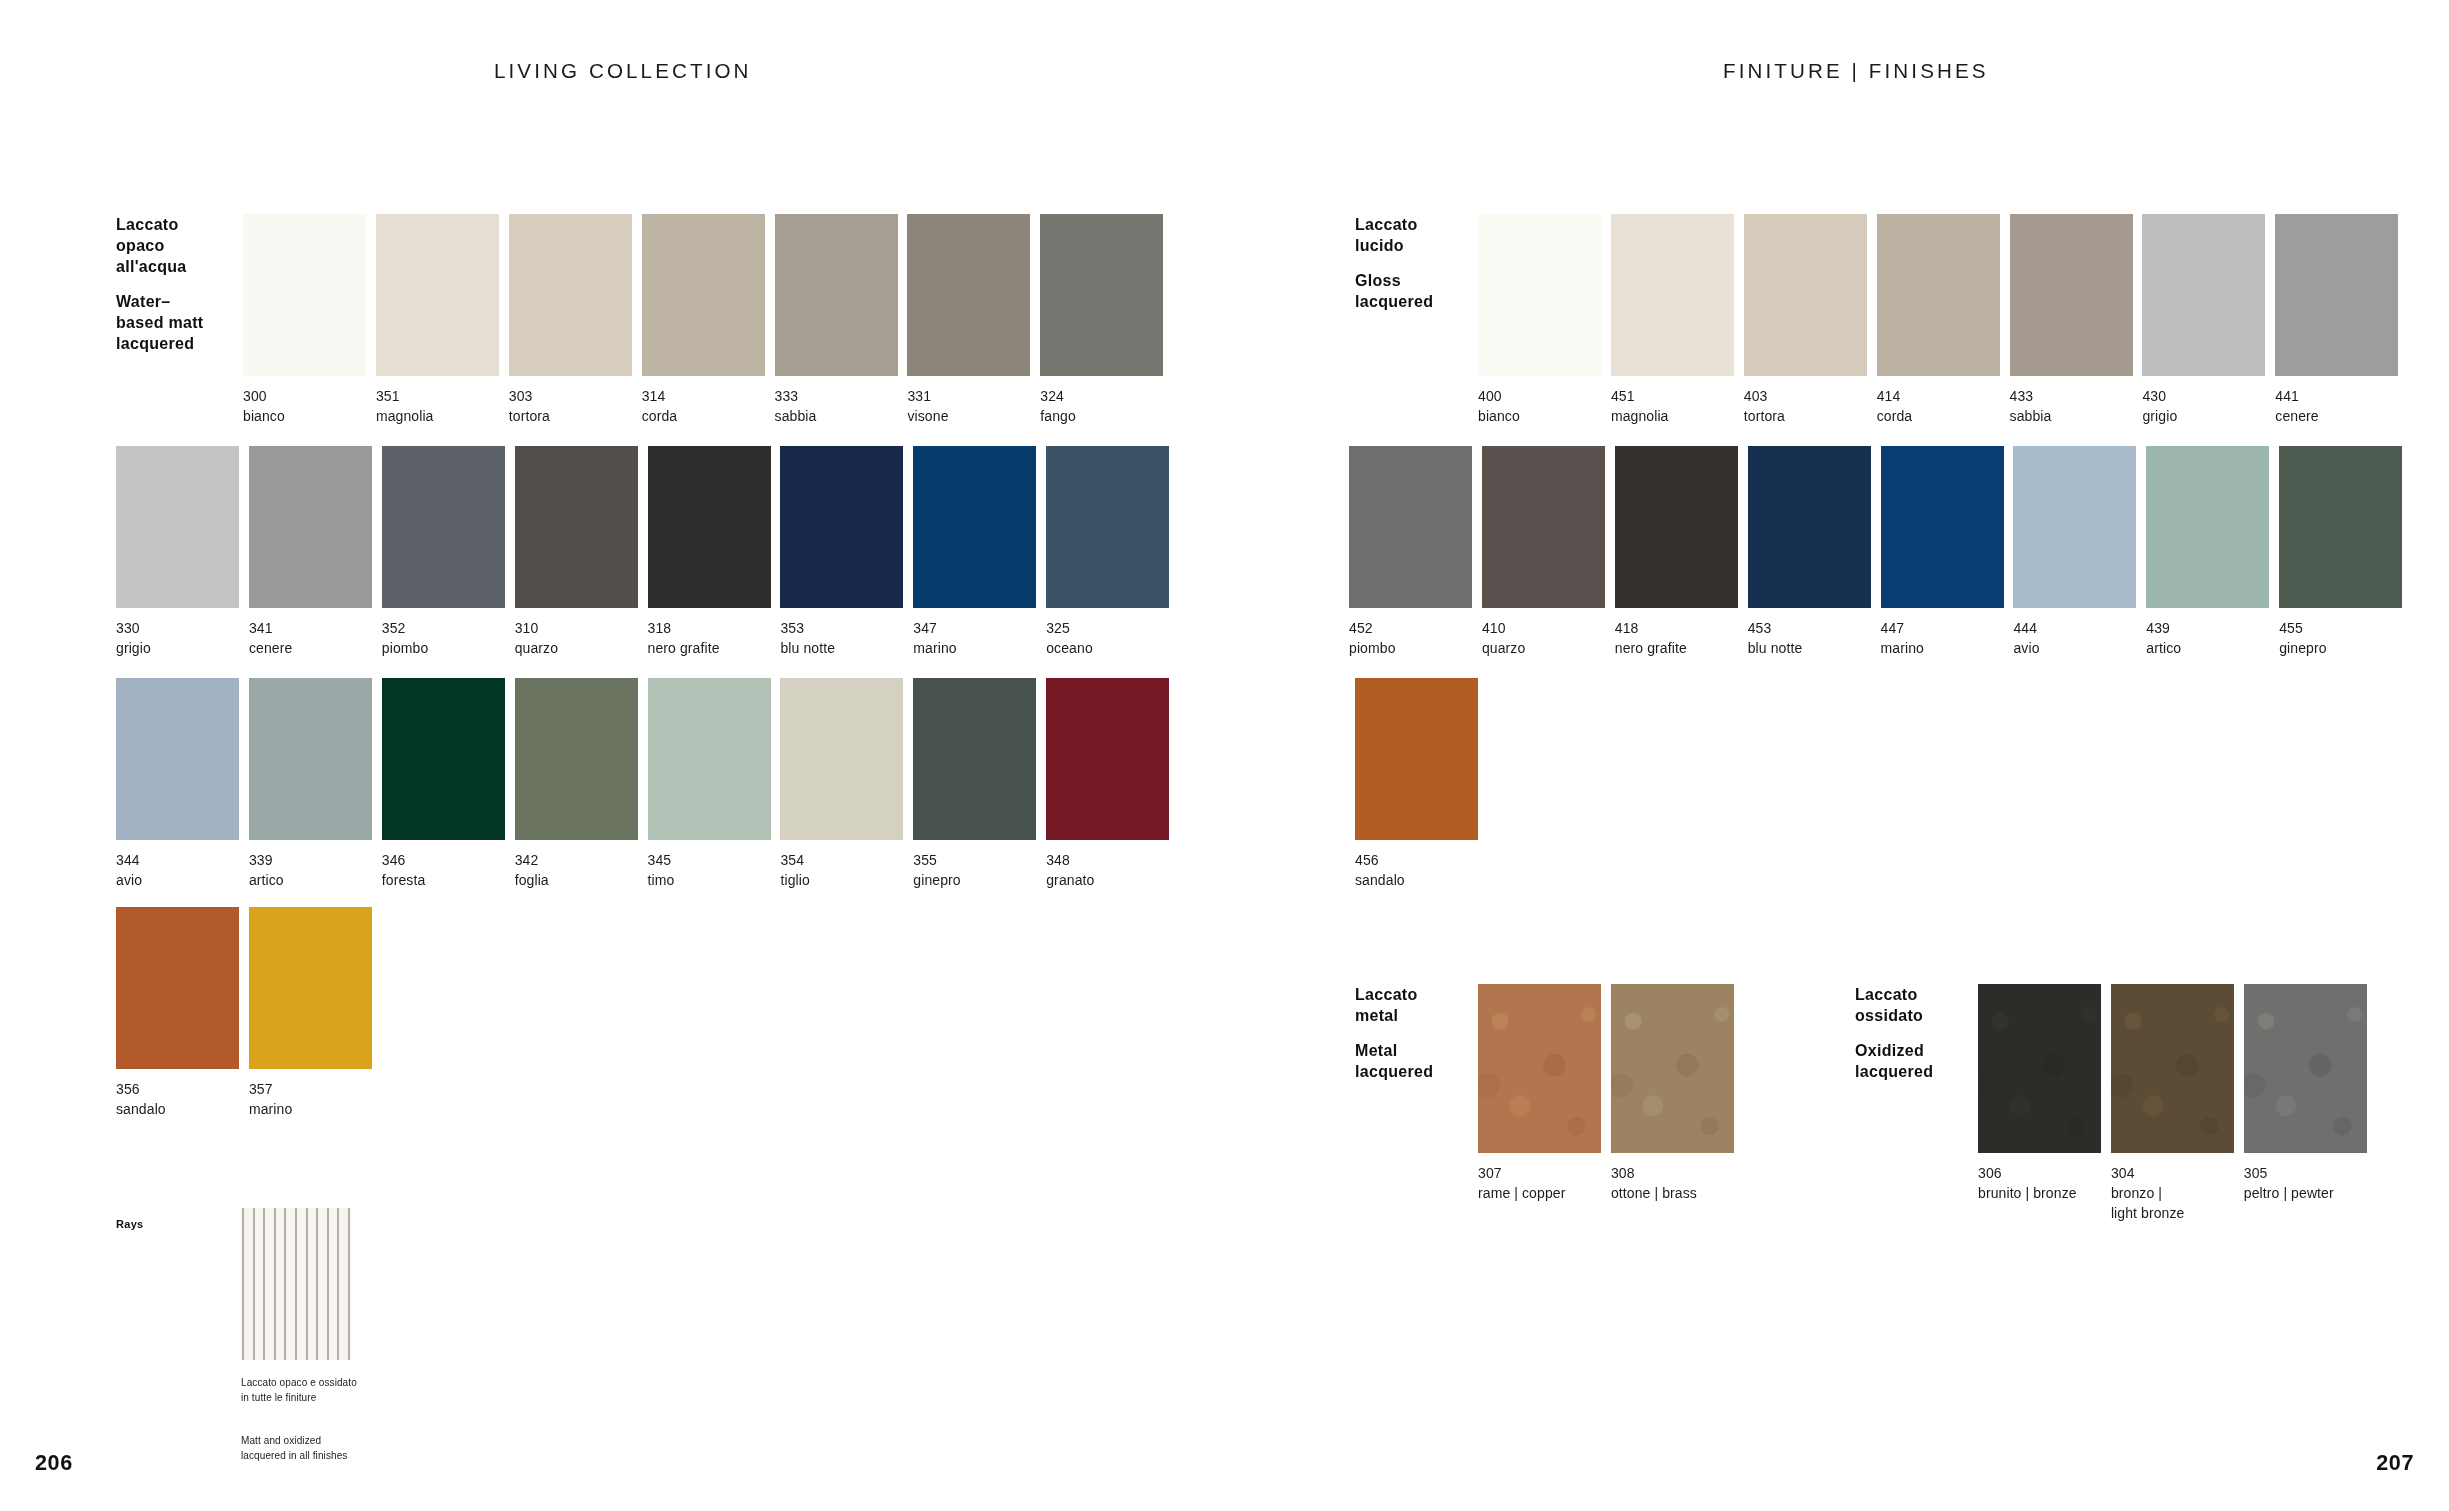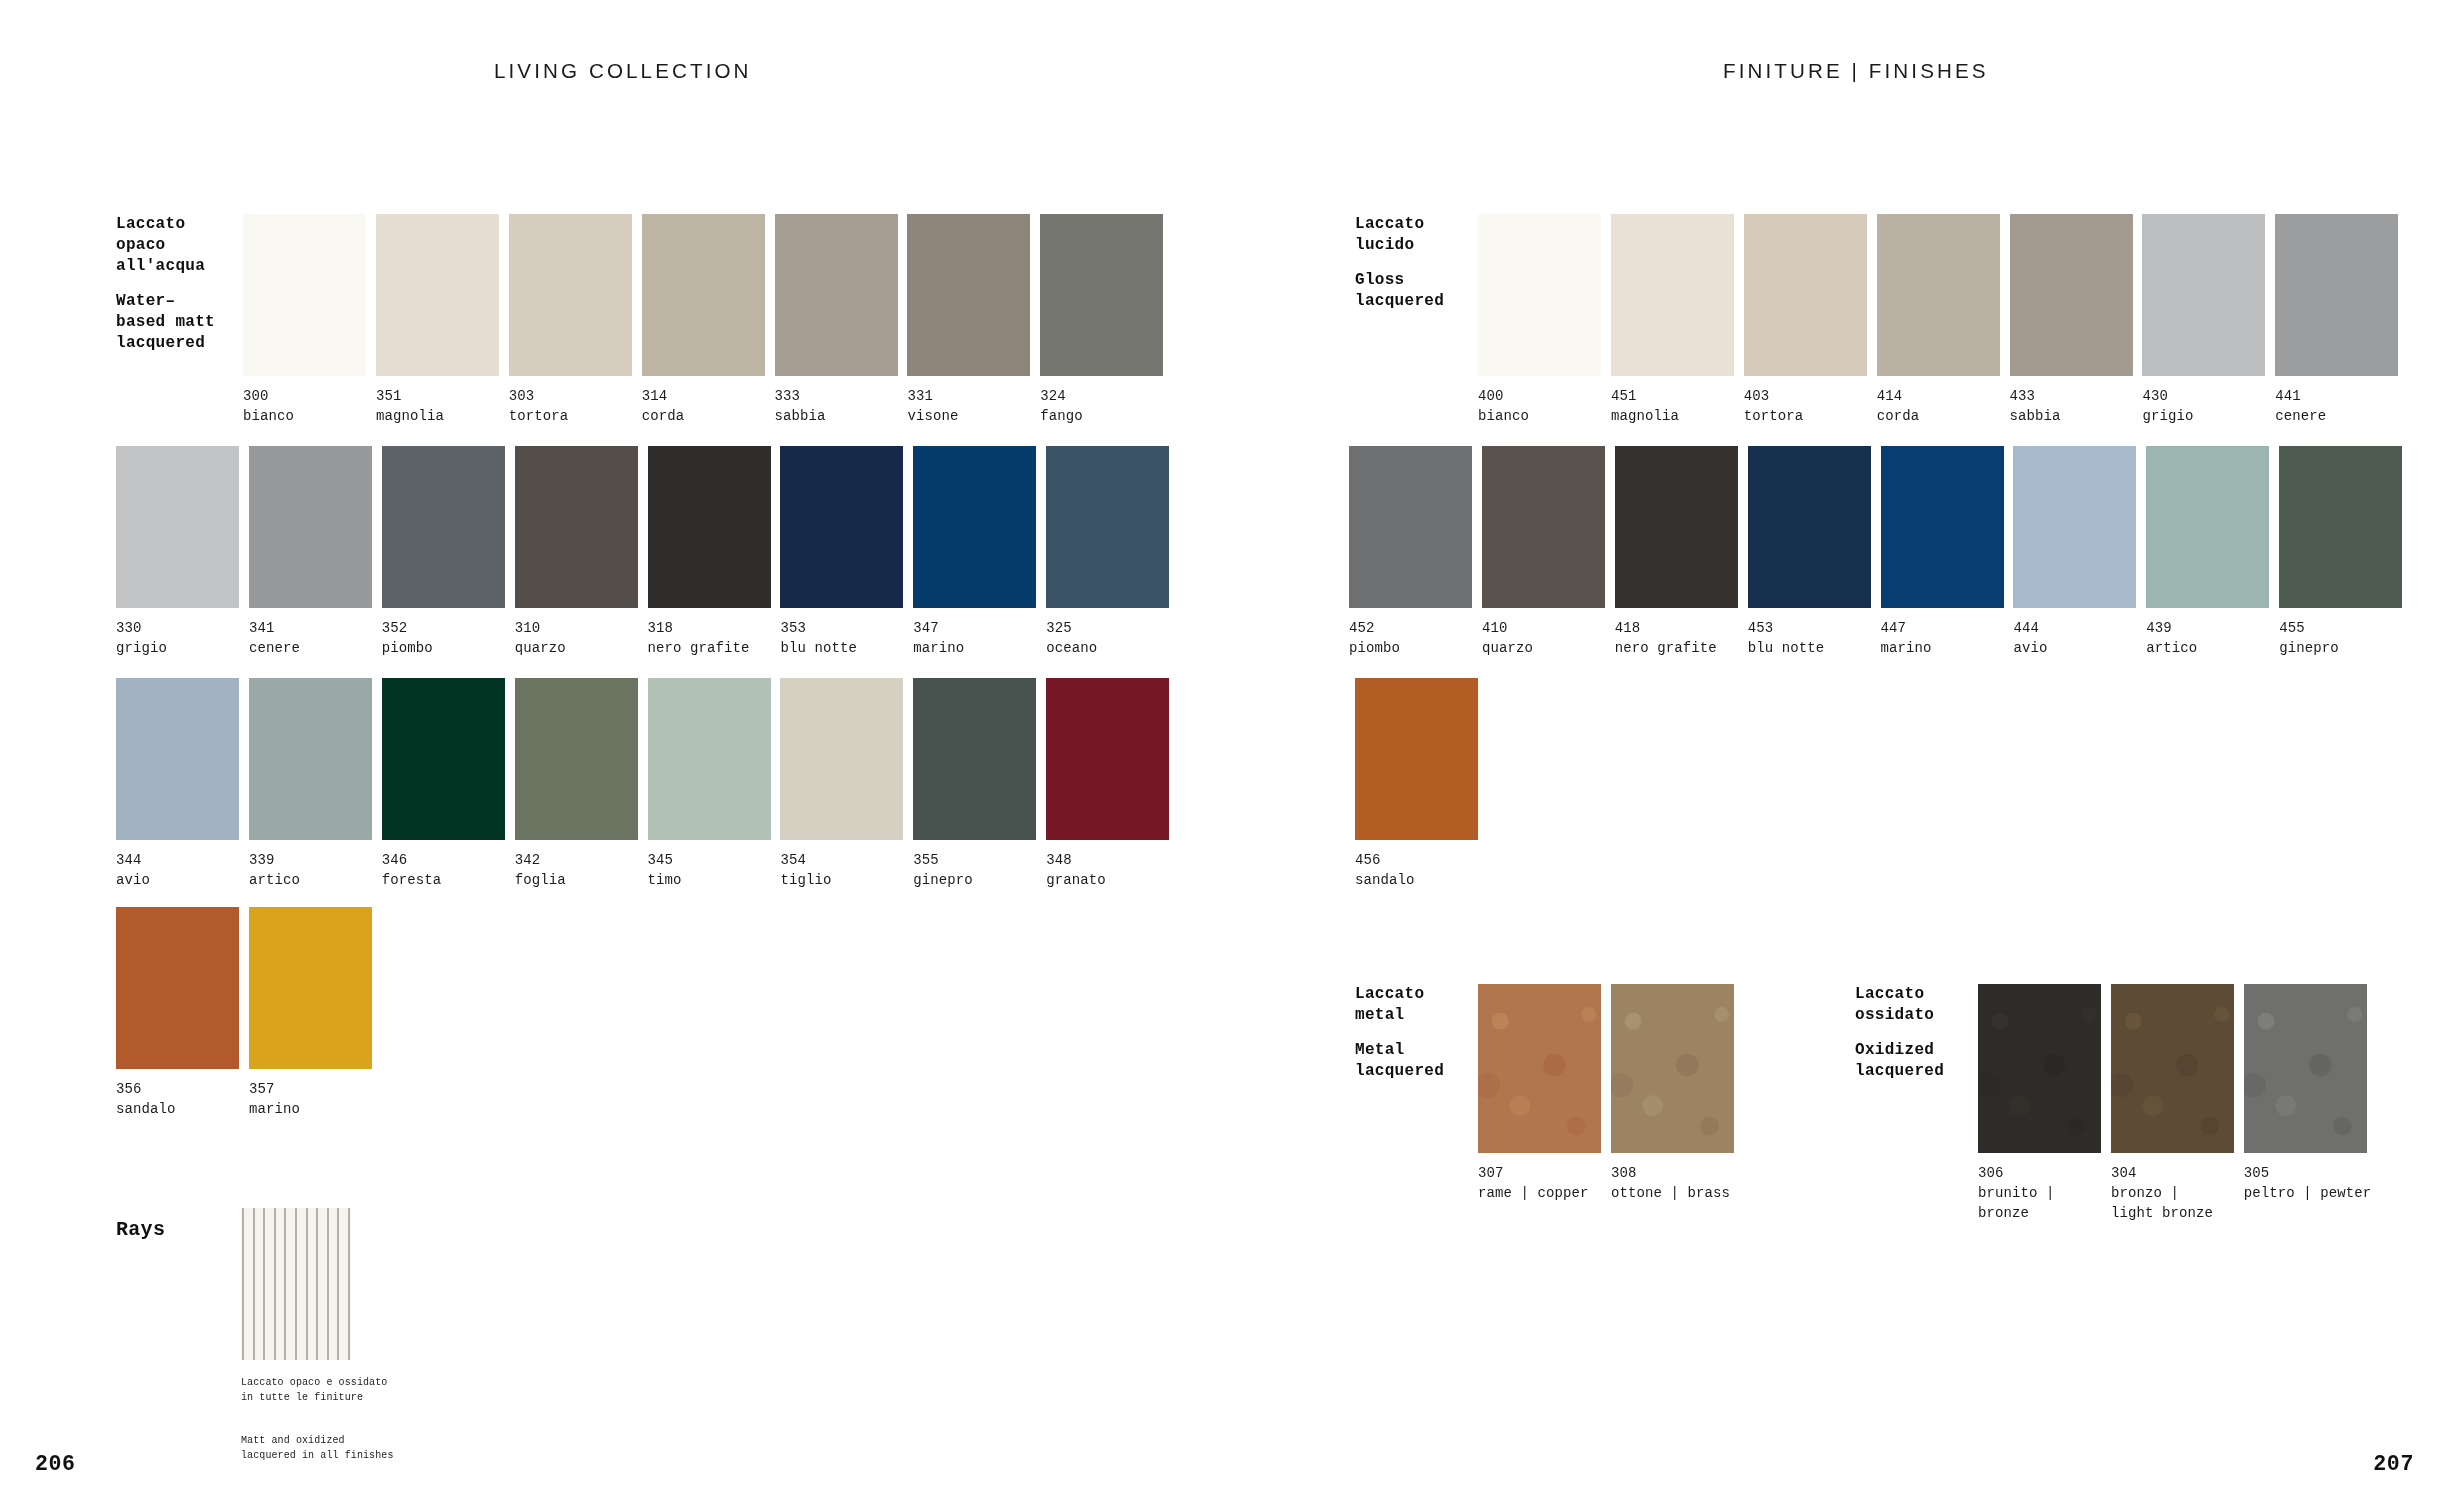--- a/index.html
+++ b/index.html
@@ -36,21 +36,21 @@
     bottom: 35px;
     font-size: 21.6px;
     font-weight: 700;
     letter-spacing: 0.6px;
     color: #111;
   }
   .folio.left  { left: 35px; }
   .folio.right { right: 35px; }
 
   
-  .page { position: absolute; top: 0; height: 1511px; font-family: Liberation Mono, monospace; }
+  .page { position: absolute; top: 0; height: 1511px; }
   .page.left  { left: 0;     width: 1225px; }
   .page.right { left: 1225px; width: 1224px; }
 
   .cat-label {
     position: absolute;
     width: 147px;
     font-size: 16px;
     font-weight: 700;
     line-height: 1.32;
     letter-spacing: 0.3px;
@@ -102,21 +102,21 @@
       radial-gradient(circle at 80% 84%, rgba(0,0,0,.09) 0 8.8px, transparent 9.8px),
       radial-gradient(circle at 8% 60%, rgba(0,0,0,.07) 0 11.8px, transparent 12.7px),
       radial-gradient(circle at 90% 18%, rgba(255,255,255,.10) 0 6.9px, transparent 7.8px);
     mix-blend-mode: overlay;
     opacity: .85;
   }
 
   
   .rays-label {
     position: absolute;
-    font-size: 20px;
+    font-size: 11px;
     font-weight: 700;
     letter-spacing: 0.3px;
     color: #101010;
   }
   .rays-sample {
     position: absolute;
     width: 110px;
     height: 152px;
     background: #f6f4ef;
     display: flex;

